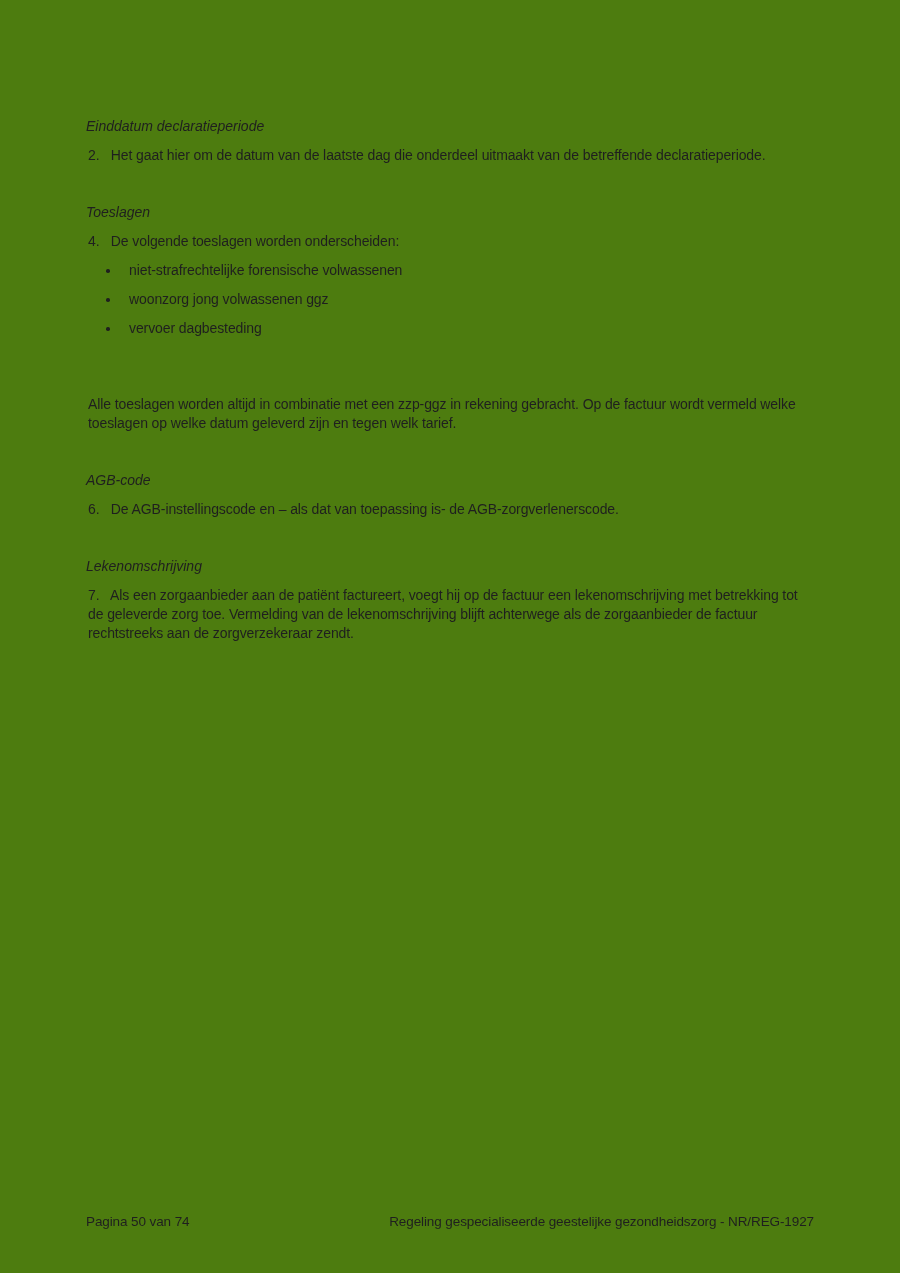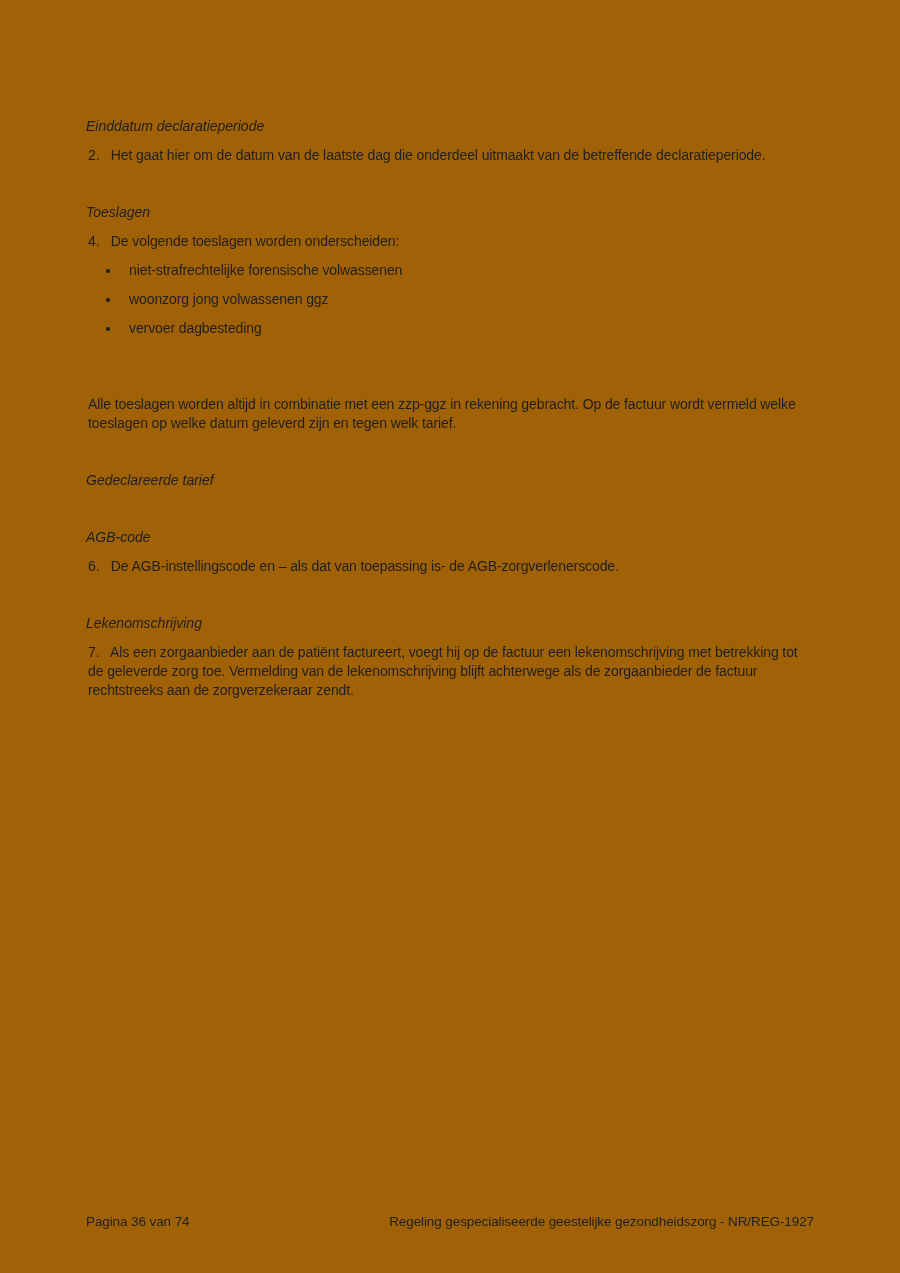--- a/index.html
+++ b/index.html
@@ -4,21 +4,21 @@
 <style>
   html, body {
     margin: 0;
     padding: 0;
     background: #ffffff;
   }
   .page {
     position: relative;
     width: 900px;
     height: 1273px;
-    background: #a16207;
+    background: #4d7c0f;
     font-family: "Liberation Sans", "DejaVu Sans", sans-serif;
     color: #1f1f1f;
     overflow: hidden;
   }
   .content {
     position: absolute;
     top: 0;
     left: 86px;
     width: 720px;
     padding-top: 117px;
@@ -94,32 +94,31 @@
       <p class="p">4.&nbsp;&nbsp; De volgende toeslagen worden onderscheiden:</p>
       <ul class="bullets">
         <li>niet-strafrechtelijke forensische volwassenen</li>
         <li>woonzorg jong volwassenen ggz</li>
         <li>vervoer dagbesteding</li>
       </ul>
       <p class="p after-list">Alle toeslagen worden altijd in combinatie met een zzp-ggz in rekening gebracht. Op de factuur wordt vermeld welke toeslagen op welke datum geleverd zijn en tegen welk tarief.</p>
     </section>
 
     <section>
-      <h2 class="h">Gedeclareerde tarief</h2>
     </section>
 
     <section>
       <h2 class="h">AGB-code</h2>
       <p class="p">6.&nbsp;&nbsp; De AGB-instellingscode en – als dat van toepassing is- de AGB-zorgverlenerscode.</p>
     </section>
 
     <section>
       <h2 class="h">Lekenomschrijving</h2>
       <p class="p">7.&nbsp;&nbsp; Als een zorgaanbieder aan de patiënt factureert, voegt hij op de factuur een lekenomschrijving met betrekking tot de geleverde zorg toe. Vermelding van de lekenomschrijving blijft achterwege als de zorgaanbieder de factuur rechtstreeks aan de zorgverzekeraar zendt.</p>
     </section>
 
   </main>
 
   <footer class="footer">
-    <span>Pagina 36 van 74</span>
+    <span>Pagina 50 van 74</span>
     <span>Regeling gespecialiseerde geestelijke gezondheidszorg - NR/REG-1927</span>
   </footer>
 </div>
 
 </body></html>

